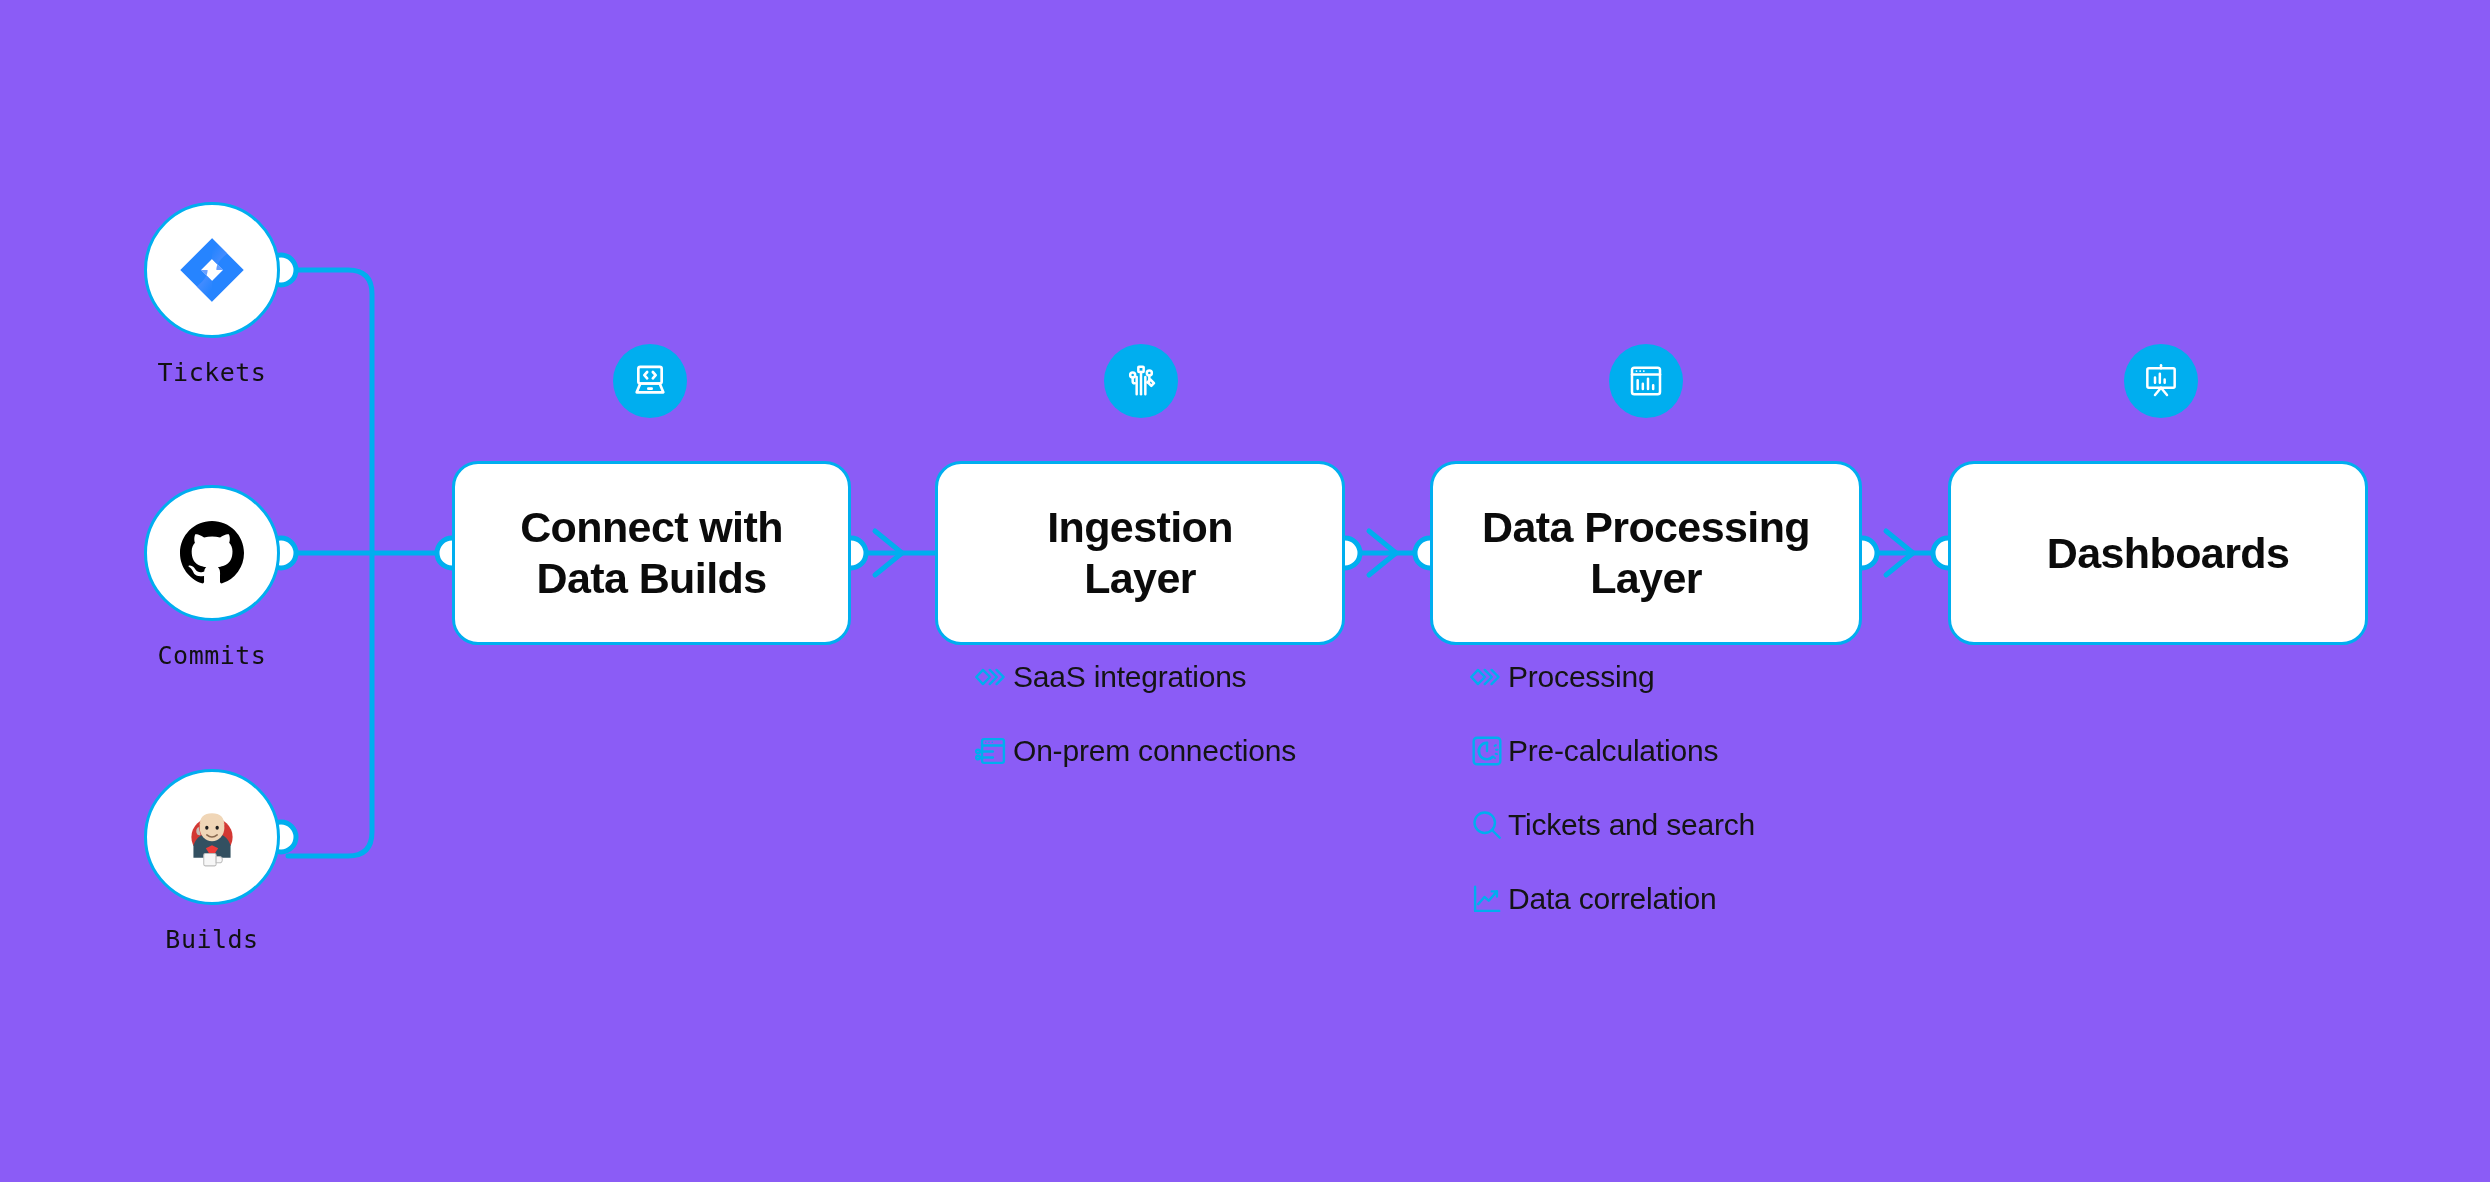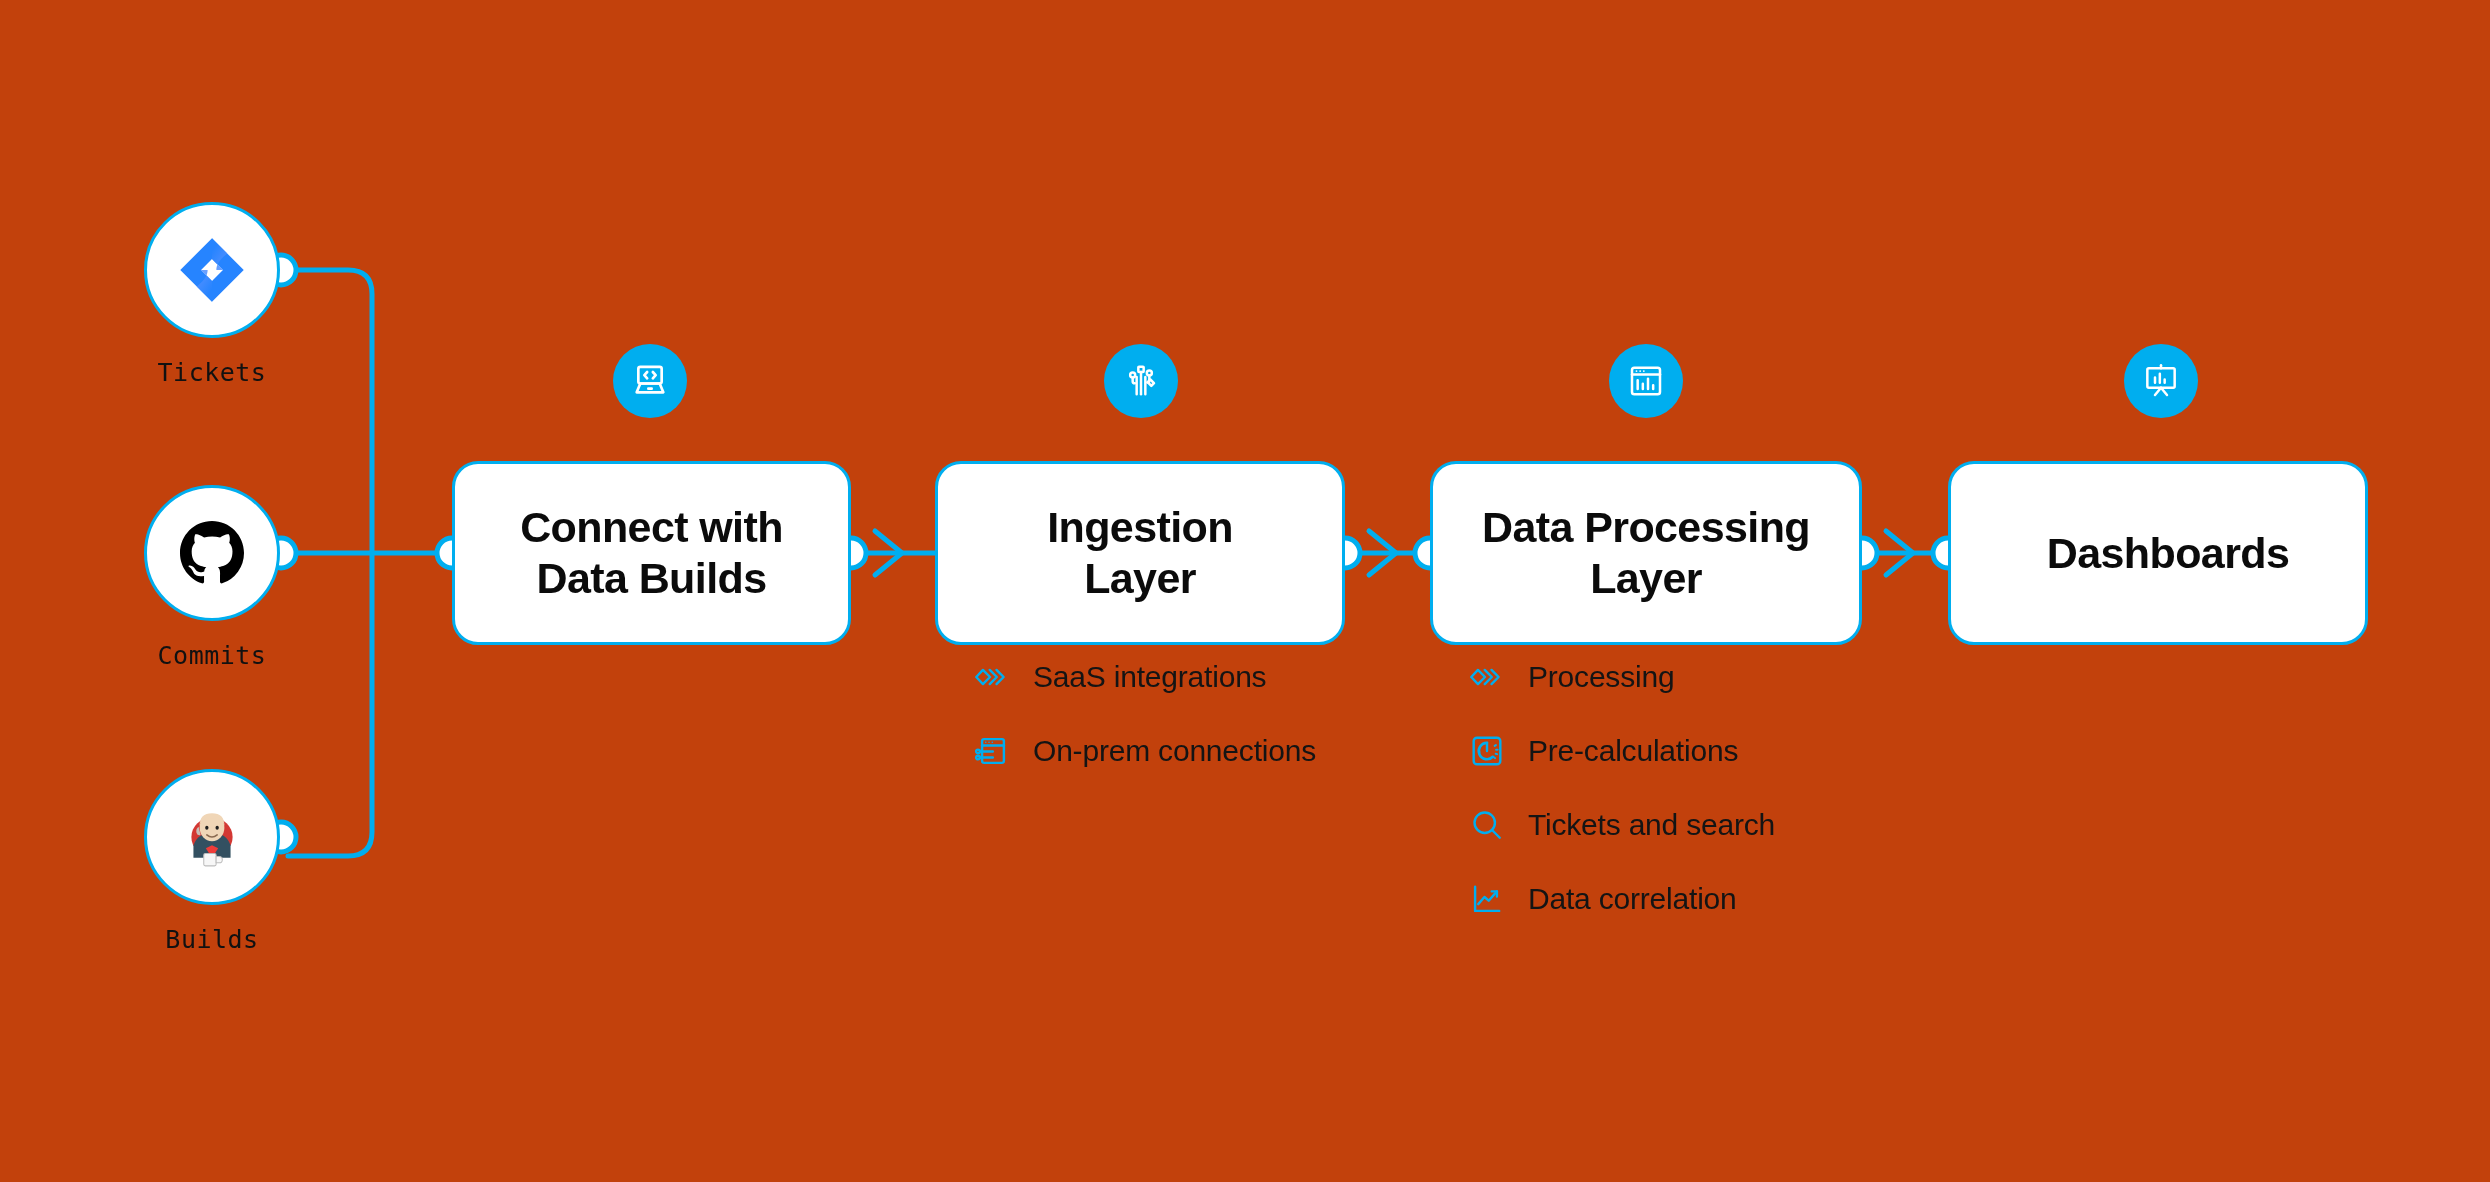--- a/index.html
+++ b/index.html
@@ -9,21 +9,21 @@
     background: #ffffff;
   }
   body {
     font-family: "Liberation Sans", sans-serif;
     -webkit-font-smoothing: antialiased;
   }
   #stage {
     position: relative;
     width: 2490px;
     height: 1182px;
-    background: #c2410c;
+    background: #8b5cf6;
     overflow: hidden;
   }
 
   
   #wiring {
     position: absolute;
     left: 0; top: 0;
     width: 2490px;
     height: 1182px;
     pointer-events: none;
@@ -92,21 +92,21 @@
   .badge svg { display: block; }
 
   
   .bullet-list {
     position: absolute;
   }
   .bullet-item {
     display: flex;
     align-items: center;
     height: 74px;
-    gap: 24px;
+    gap: 4px;
   }
   .bullet-icon {
     width: 34px;
     height: 34px;
     flex: 0 0 34px;
     display: flex;
     align-items: center;
     justify-content: center;
   }
   .bullet-icon svg { display: block; }

